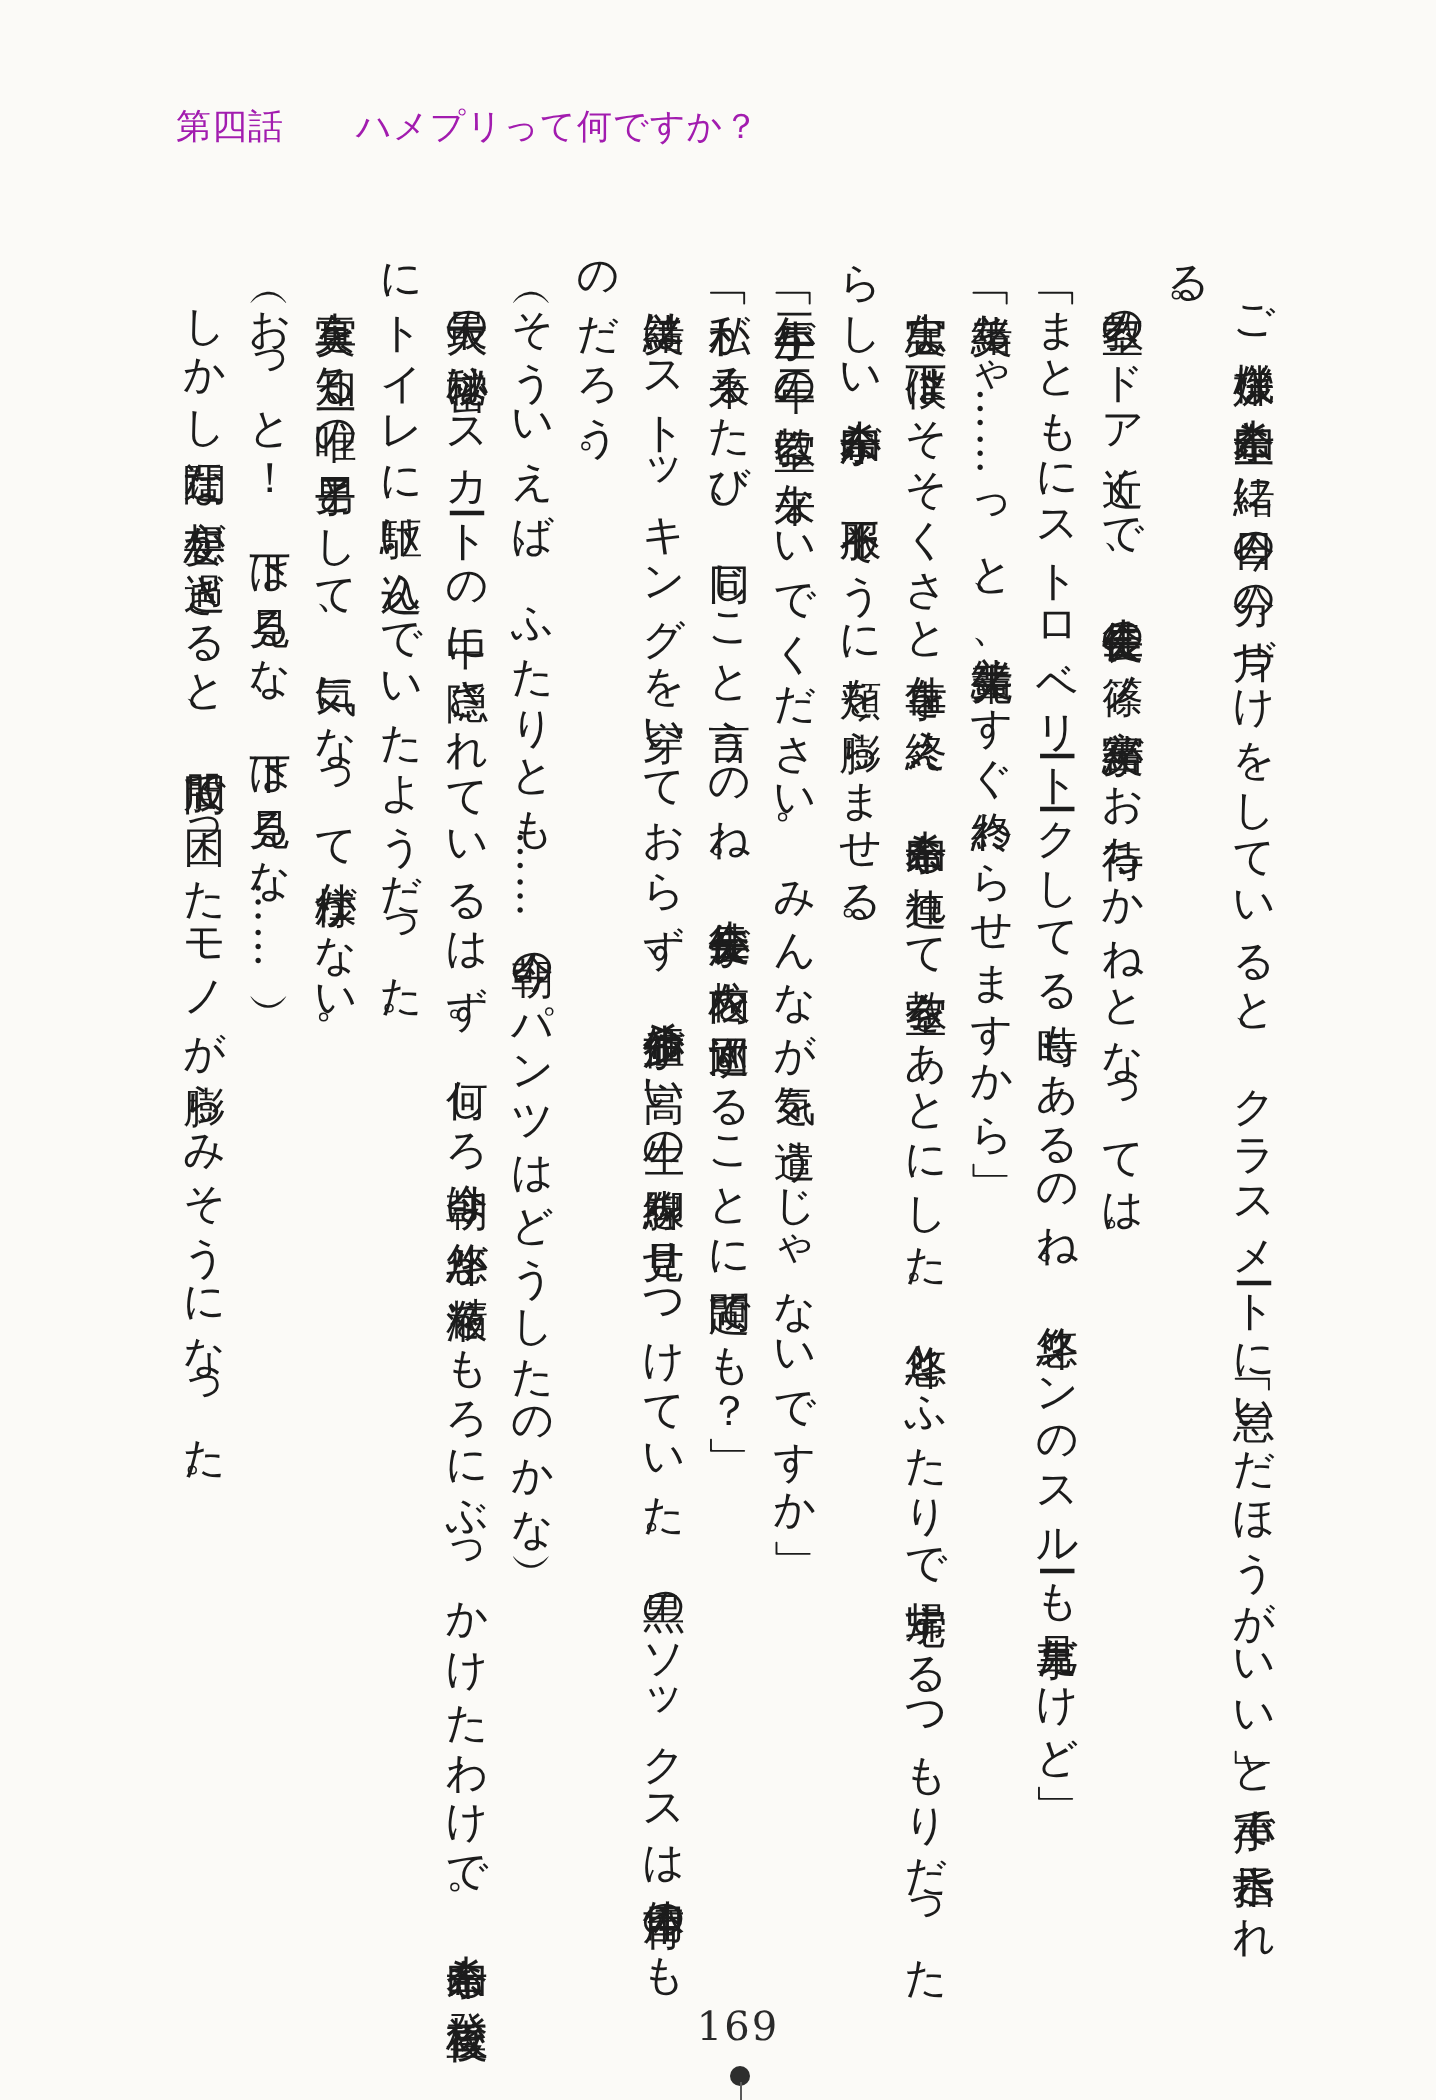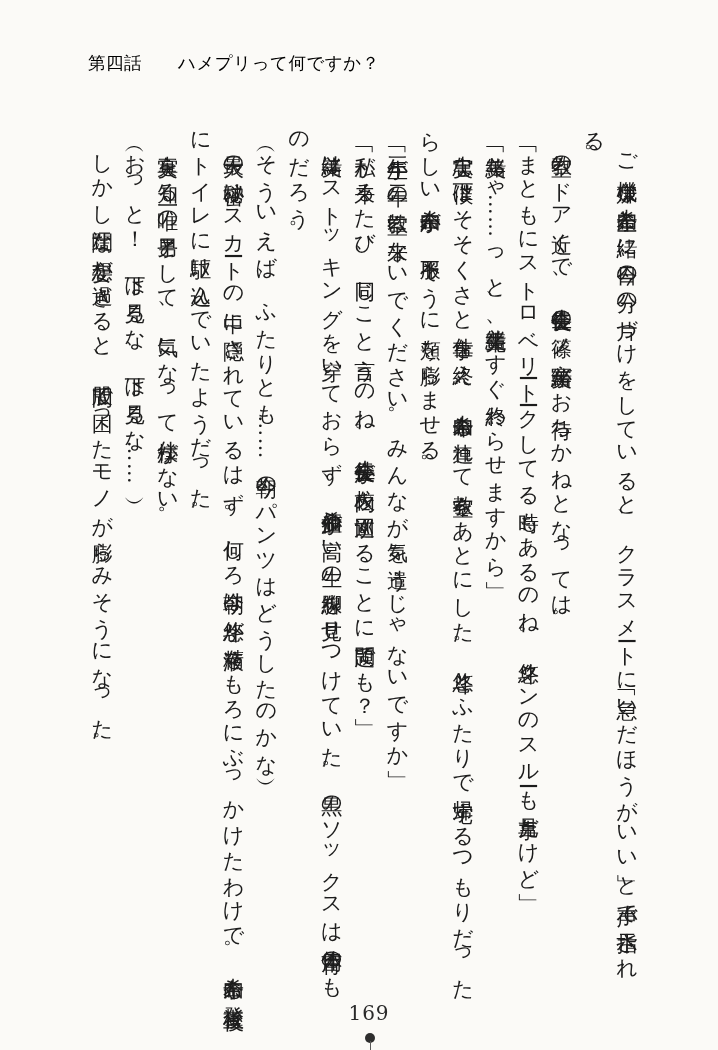--- a/index.html
+++ b/index.html
@@ -11,21 +11,21 @@
     background: #fbfaf7;
     overflow: hidden;
     font-family: "DejaVu Serif", "Liberation Serif", serif;
   }
   .chapter-header {
     position: absolute;
     left: 88px;
     top: 51px;
     font-size: 17.5px;
     letter-spacing: 0.5px;
-    color: #000000;
+    color: #a21caf;
     white-space: pre;
   }
   .text-block {
     position: absolute;
     top: 117px;
     right: 75px;
     height: 894px;
     writing-mode: vertical-rl;
     -webkit-writing-mode: vertical-rl;
     font-size: 21px;

